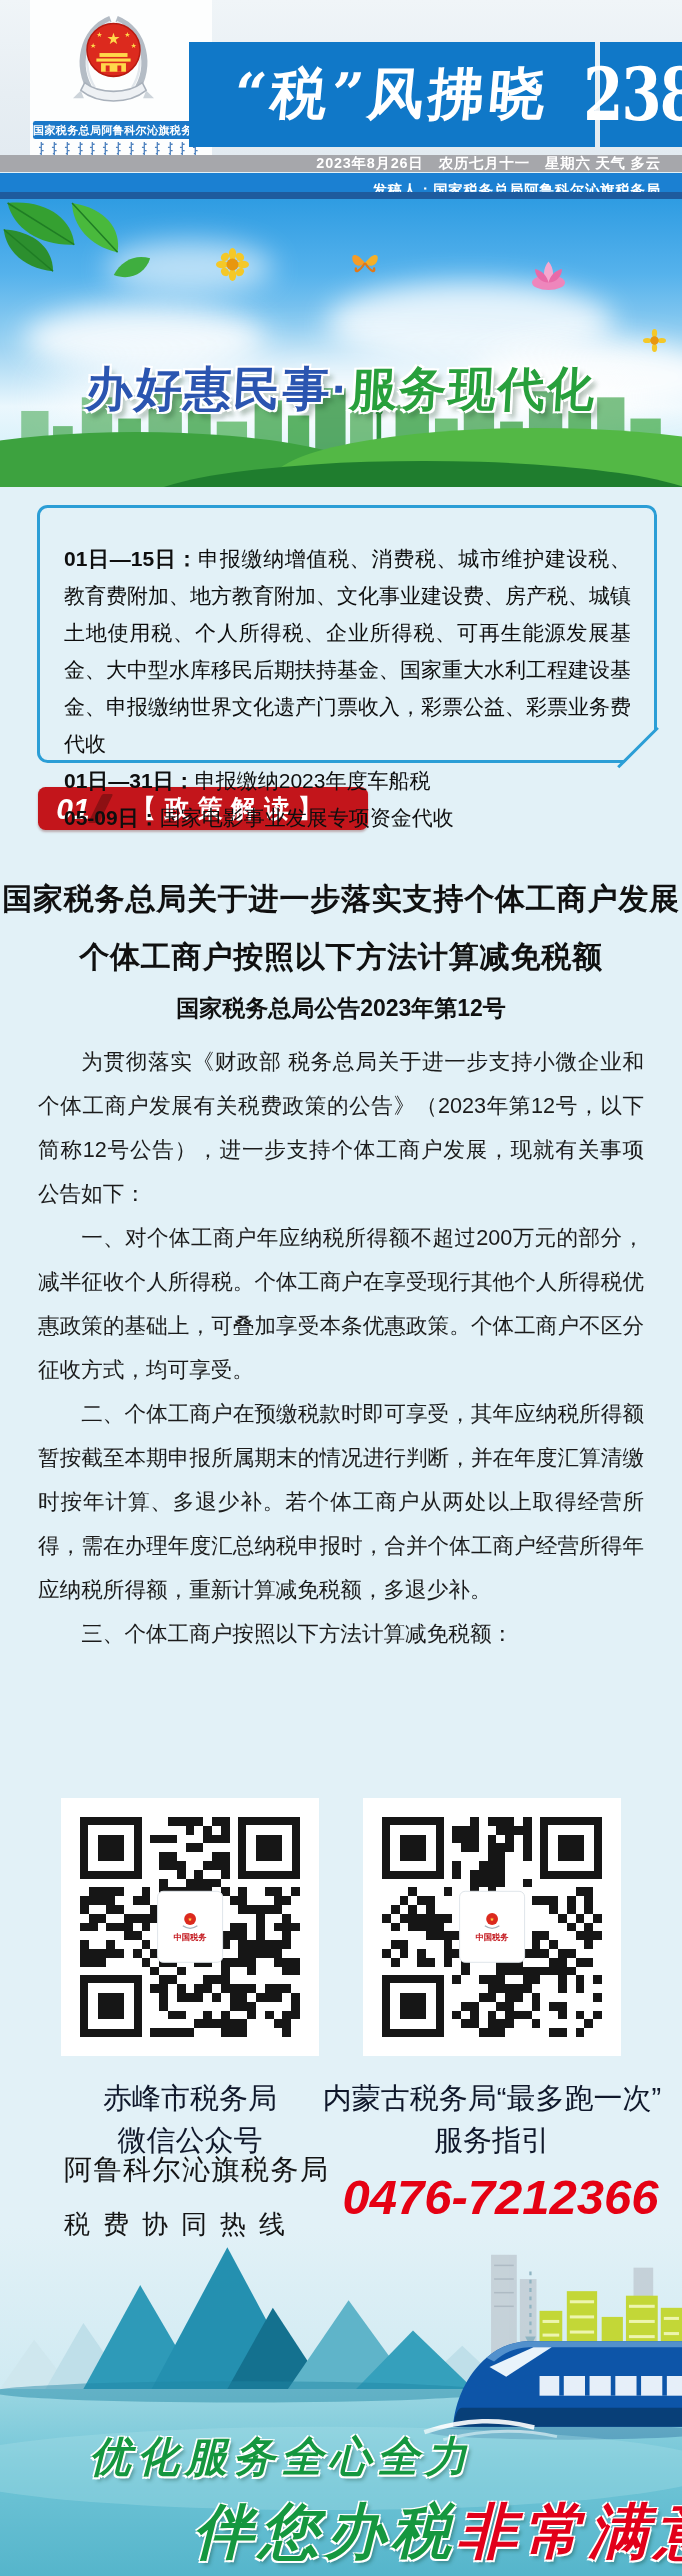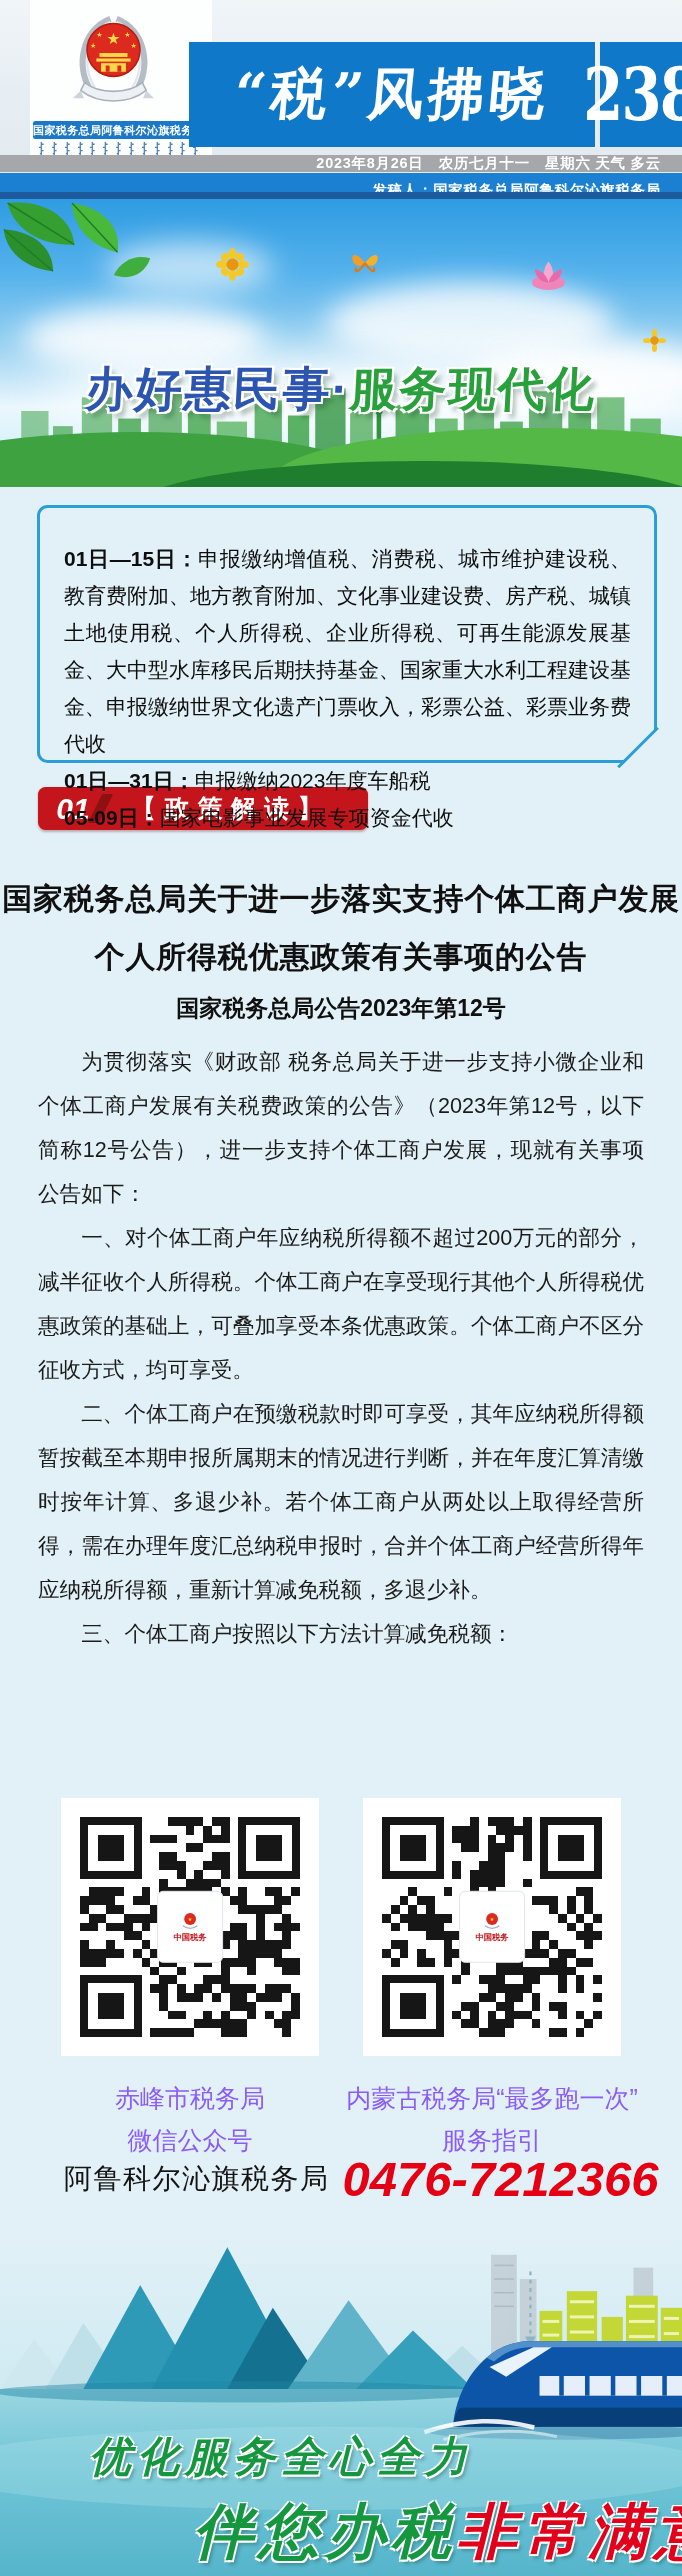--- a/index.html
+++ b/index.html
@@ -96,21 +96,21 @@
            grid-template-rows:repeat(25,1fr);}
   .qr-grid i{display:block;width:100%;height:100%;background:#161616;}
   .finder{position:absolute;width:28%;height:28%;box-sizing:border-box;border:8.3px solid #161616;background:#fff;}
   .finder:after{content:"";position:absolute;inset:21%;background:#161616;}
   .f-tl{left:0;top:0;} .f-tr{right:0;top:0;} .f-bl{left:0;bottom:0;}
   .qr-logo{position:absolute;left:50%;top:50%;width:29%;height:32%;transform:translate(-50%,-50%);
            background:#fff;border:1.5px solid #dfe5ea;border-radius:6px;display:flex;flex-direction:column;
            align-items:center;justify-content:center;gap:0.8px;}
   .qr-logo-text{font-size:8.3px;font-weight:700;color:var(--red,#c3151b);white-space:nowrap;}
   .qr-cap{margin-top:21px;text-align:center;}
-  .qr-cap div{font-size:25px;line-height:42px;color:#8b5cf6;white-space:nowrap;}
+  .qr-cap div{font-size:29px;line-height:42px;color:#0f172a;white-space:nowrap;}
 
   
   .hotline{position:absolute;left:64px;top:2151px;width:599px;display:flex;align-items:center;z-index:5;}
   .hot-left{width:292px;}
   .hot-org{font-size:28px;color:#141414;letter-spacing:1.5px;white-space:nowrap;}
   .hot-label{margin-top:18px;font-size:26px;color:#141414;letter-spacing:13px;white-space:nowrap;}
   .hot-number{flex:1;text-align:right;font-size:49px;font-weight:800;font-style:italic;
               color:var(--phone-red,#e50113);white-space:nowrap;padding-right:4.5px;}
 
   
@@ -304,21 +304,21 @@
     <p><b>05-09日：</b><span>国家电影事业发展专项资金代收</span></p>
   </div>
 
   <div class="sec-badge">
     <div class="sec-num">01</div>
     <div class="sec-label">【政策解读】</div>
   </div>
 
   <h1 class="ann-title" style="margin:0">
     <span>国家税务总局关于进一步落实支持个体工商户发展</span><br>
-    <span>个人所得税优惠政策有关事项的公告</span>
+    <span>个体工商户按照以下方法计算减免税额</span>
   </h1>
   <div class="ann-doc">国家税务总局公告2023年第12号</div>
 
   <article class="article">
     <p>为贯彻落实《财政部 税务总局关于进一步支持小微企业和个体工商户发展有关税费政策的公告》（2023年第12号，以下简称12号公告），进一步支持个体工商户发展，现就有关事项公告如下：</p>
     <p>一、对个体工商户年应纳税所得额不超过200万元的部分，减半征收个人所得税。个体工商户在享受现行其他个人所得税优惠政策的基础上，可叠加享受本条优惠政策。个体工商户不区分征收方式，均可享受。</p>
     <p>二、个体工商户在预缴税款时即可享受，其年应纳税所得额暂按截至本期申报所属期末的情况进行判断，并在年度汇算清缴时按年计算、多退少补。若个体工商户从两处以上取得经营所得，需在办理年度汇总纳税申报时，合并个体工商户经营所得年应纳税所得额，重新计算减免税额，多退少补。</p>
     <p>三、个体工商户按照以下方法计算减免税额：</p>
   </article>
 
@@ -792,20 +792,21 @@
       <div class="qr-cap">
         <div>内蒙古税务局“最多跑一次”</div>
         <div>服务指引</div>
       </div>
     </div>
   </div>
 
   <div class="hotline">
     <div class="hot-left">
       <div class="hot-org">阿鲁科尔沁旗税务局</div>
+      <div class="hot-label">税费协同热线</div>
     </div>
     <div class="hot-number">0476-7212366</div>
   </div>
 
   <svg class="footerart" viewBox="0 0 900 462" preserveAspectRatio="none">
     <defs>
       <linearGradient id="water" x1="0" y1="0" x2="0" y2="1">
         <stop offset="0" stop-color="#9ad6e2"></stop>
         <stop offset="0.45" stop-color="#6fc4d6"></stop>
         <stop offset="1" stop-color="#55b5cb"></stop>

